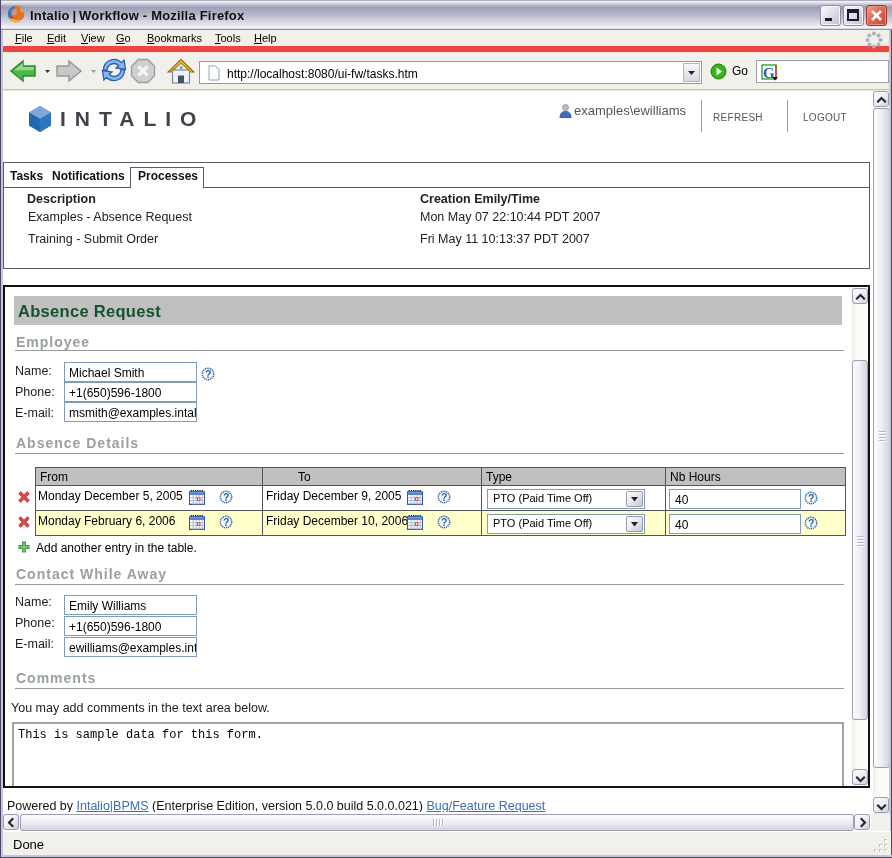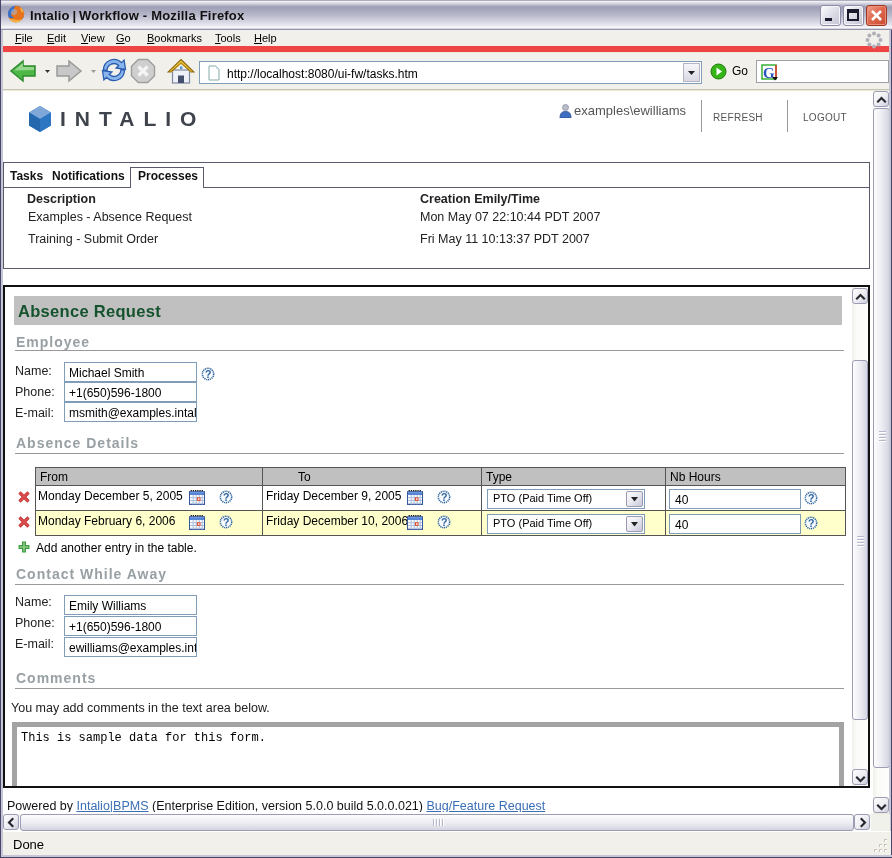--- a/index.html
+++ b/index.html
@@ -359,21 +359,21 @@
     <div class="flabel" style="top:308px">Name:</div>
     <div class="flabel" style="top:329px">Phone:</div>
     <div class="flabel" style="top:350px">E-mail:</div>
     <div class="finput" style="top:308px">Emily Williams</div>
     <div class="finput" style="top:329px">+1(650)596-1800</div>
     <div class="finput" style="top:350px">ewilliams@examples.intalio.com</div>
 
     <div class="sechead" style="top:383px">Comments</div>
     <div class="secrule" style="top:401px"></div>
     <div class="flabel" style="left:6px;top:414px">You may add comments in the text area below.</div>
-    <div style="position:absolute;left:7px;top:435px;width:832px;height:80px;border:5px solid #a3a3a3;background:#fff;font-family:'Liberation Mono',monospace;font-size:12px;padding:4px 0 0 4px;">This is sample data for this form.</div>
+    <div style="position:absolute;left:7px;top:435px;width:832px;height:80px;border:2px solid #a3a3a3;background:#fff;font-family:'Liberation Mono',monospace;font-size:12px;padding:4px 0 0 4px;">This is sample data for this form.</div>
 
     <div style="position:absolute;left:847px;top:0;width:16px;height:499px;background:linear-gradient(to right,#f0f0eb 0%,#fbfbf9 30%,#fdfdfc 100%);">
       <div class="sbbtn" style="left:0;top:1px;">
           <svg width="13" height="13" viewBox="0 0 13 13">
             <use href="#uchev"></use>
           </svg>
         </div>
       <div class="sbbtn" style="left:0;top:482px;">
           <svg width="13" height="13" viewBox="0 0 13 13">
             <use href="#vchev"></use>

